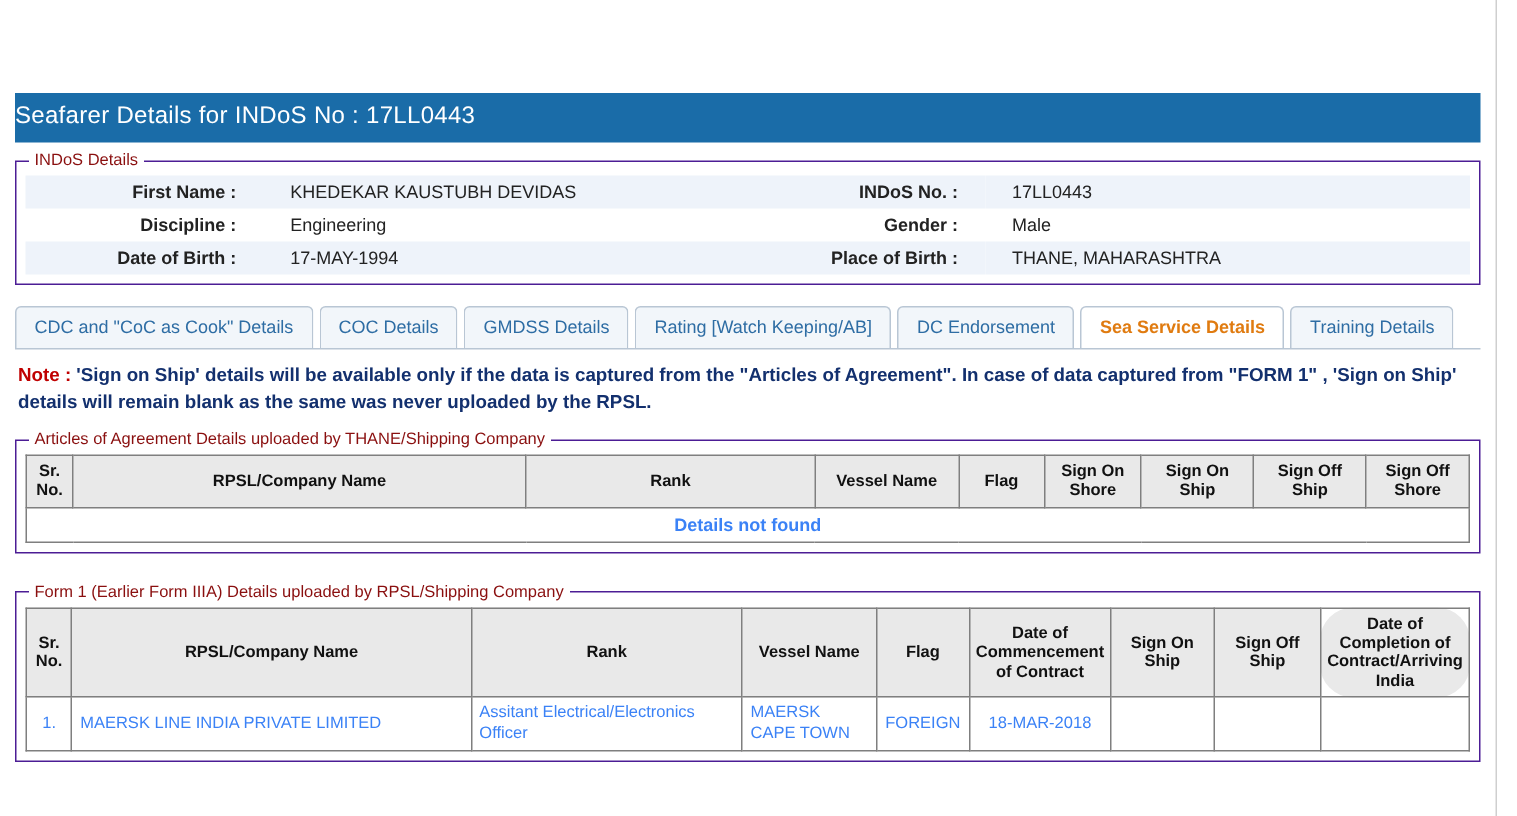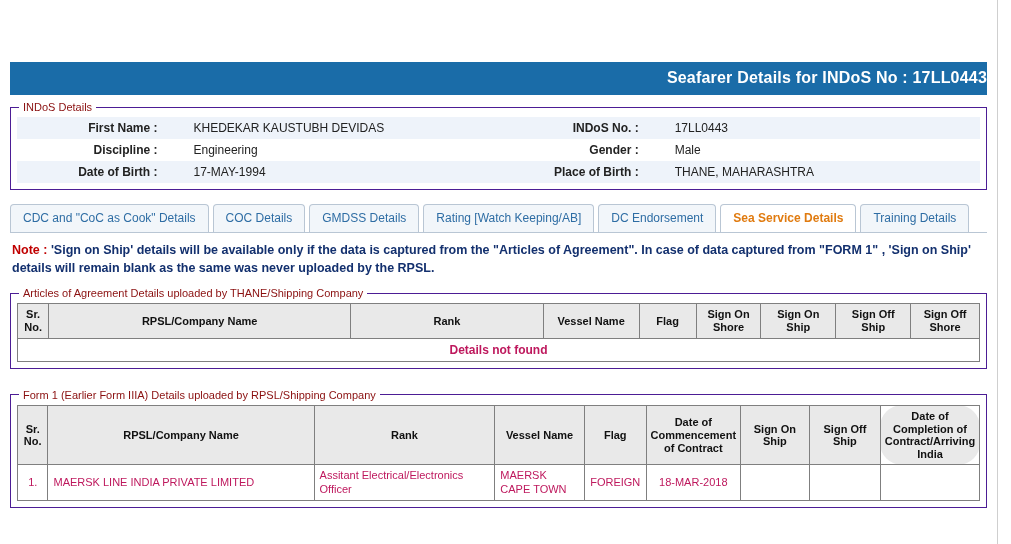--- a/index.html
+++ b/index.html
@@ -26,24 +26,24 @@
     position: absolute;
     left: 0; top: 0;
     width: 997px;
     padding: 0 10px;
   }
   .top-gap { height: 62px; }
 
   .title-bar {
     background: #1a6ca8;
     color: #ffffff;
-    text-align: right;
+    text-align: left;
     font-size: 16px;
-    font-weight: bold;
-    padding: 7px 0 8px 0;
+    font-weight: normal;
+    padding: 7px 16px 8px 0;
     letter-spacing: 0.2px;
   }
 
   fieldset.panel {
     border: 1px solid #4c1d95;
     margin: 6px 0 0 0;
     padding: 4px 6px 6px 6px;
     background: #ffffff;
   }
   fieldset.panel > legend {
@@ -132,21 +132,21 @@
     color: #111;
     font-size: 11px;
     font-weight: bold;
     padding: 4px 3px;
     text-align: center;
     line-height: 1.15;
   }
   table.grid td {
     border: 1px solid #7f7f7f;
     padding: 4px 5px;
-    color: #be185d;
+    color: #3b82f6;
     vertical-align: middle;
     line-height: 1.2;
   }
   td.center { text-align: center; }
   td.notfound {
     text-align: center;
     color: #c00000;
     font-weight: bold;
     font-size: 12px;
     padding: 6px 0;

